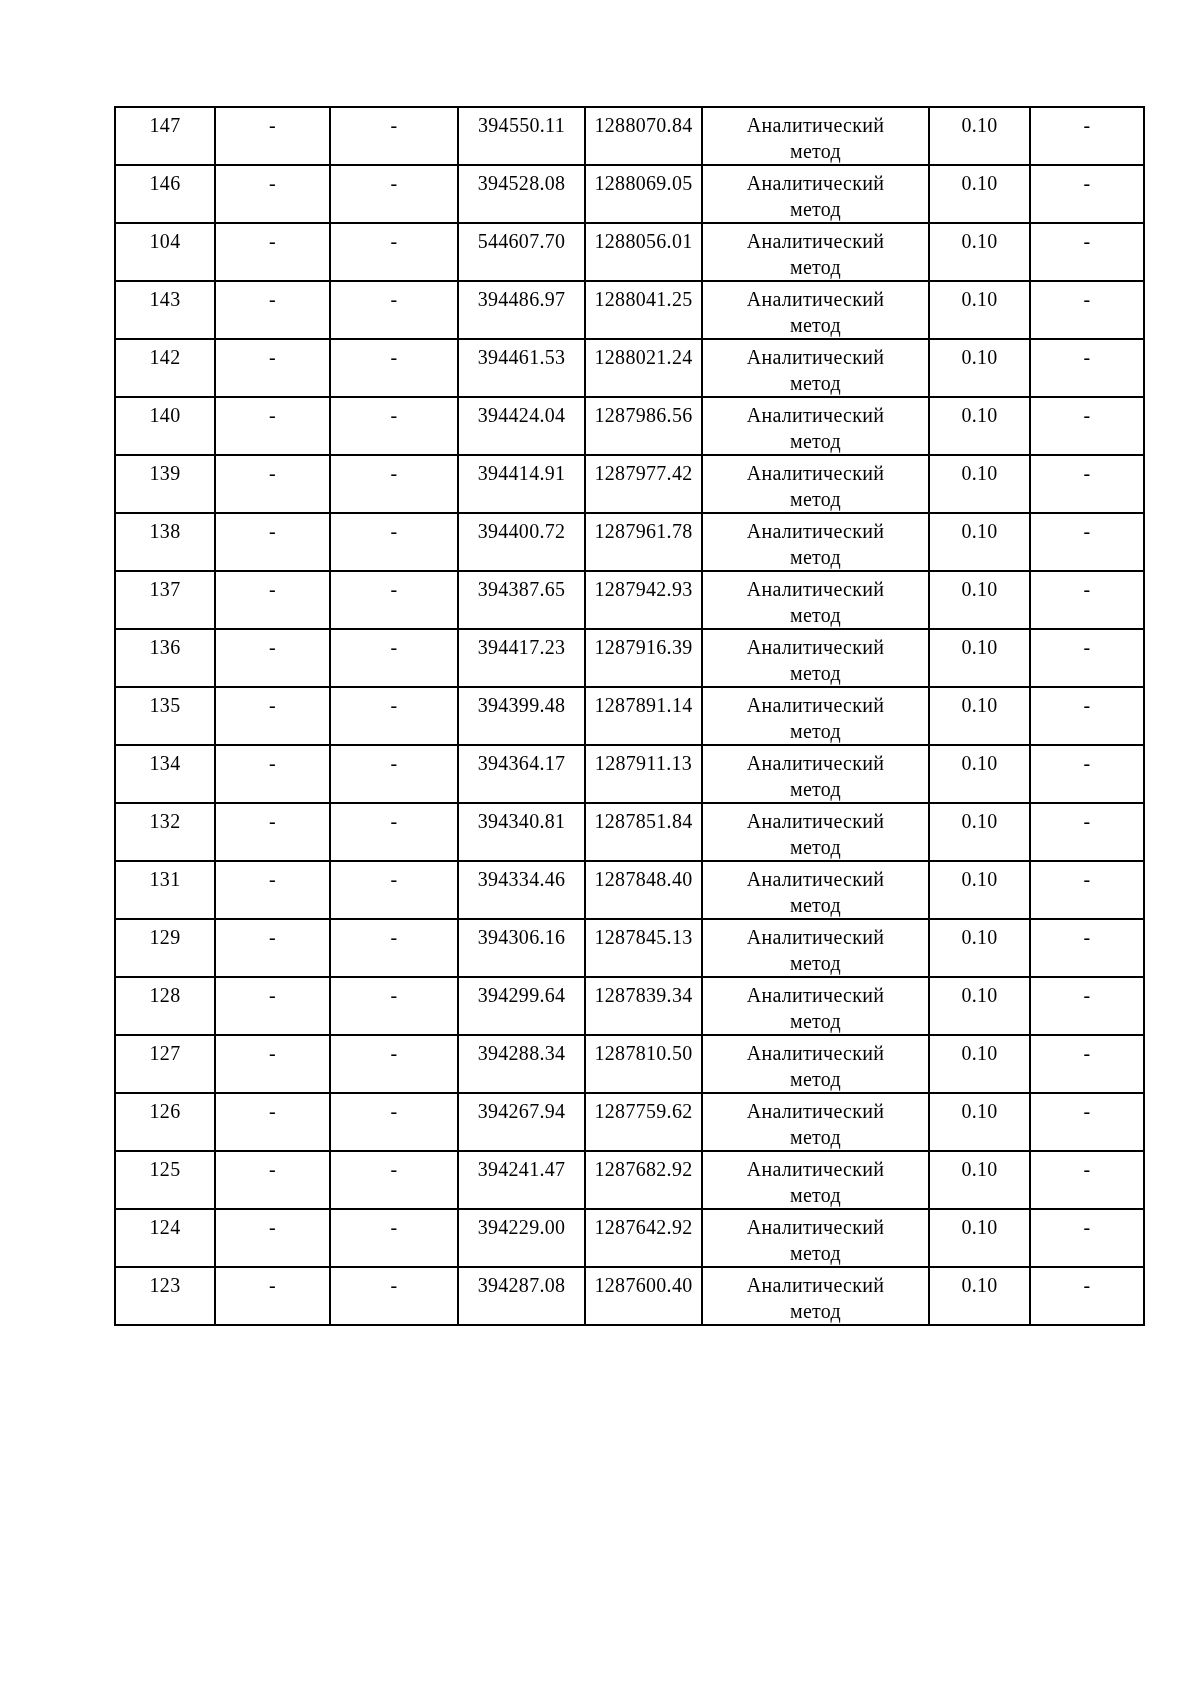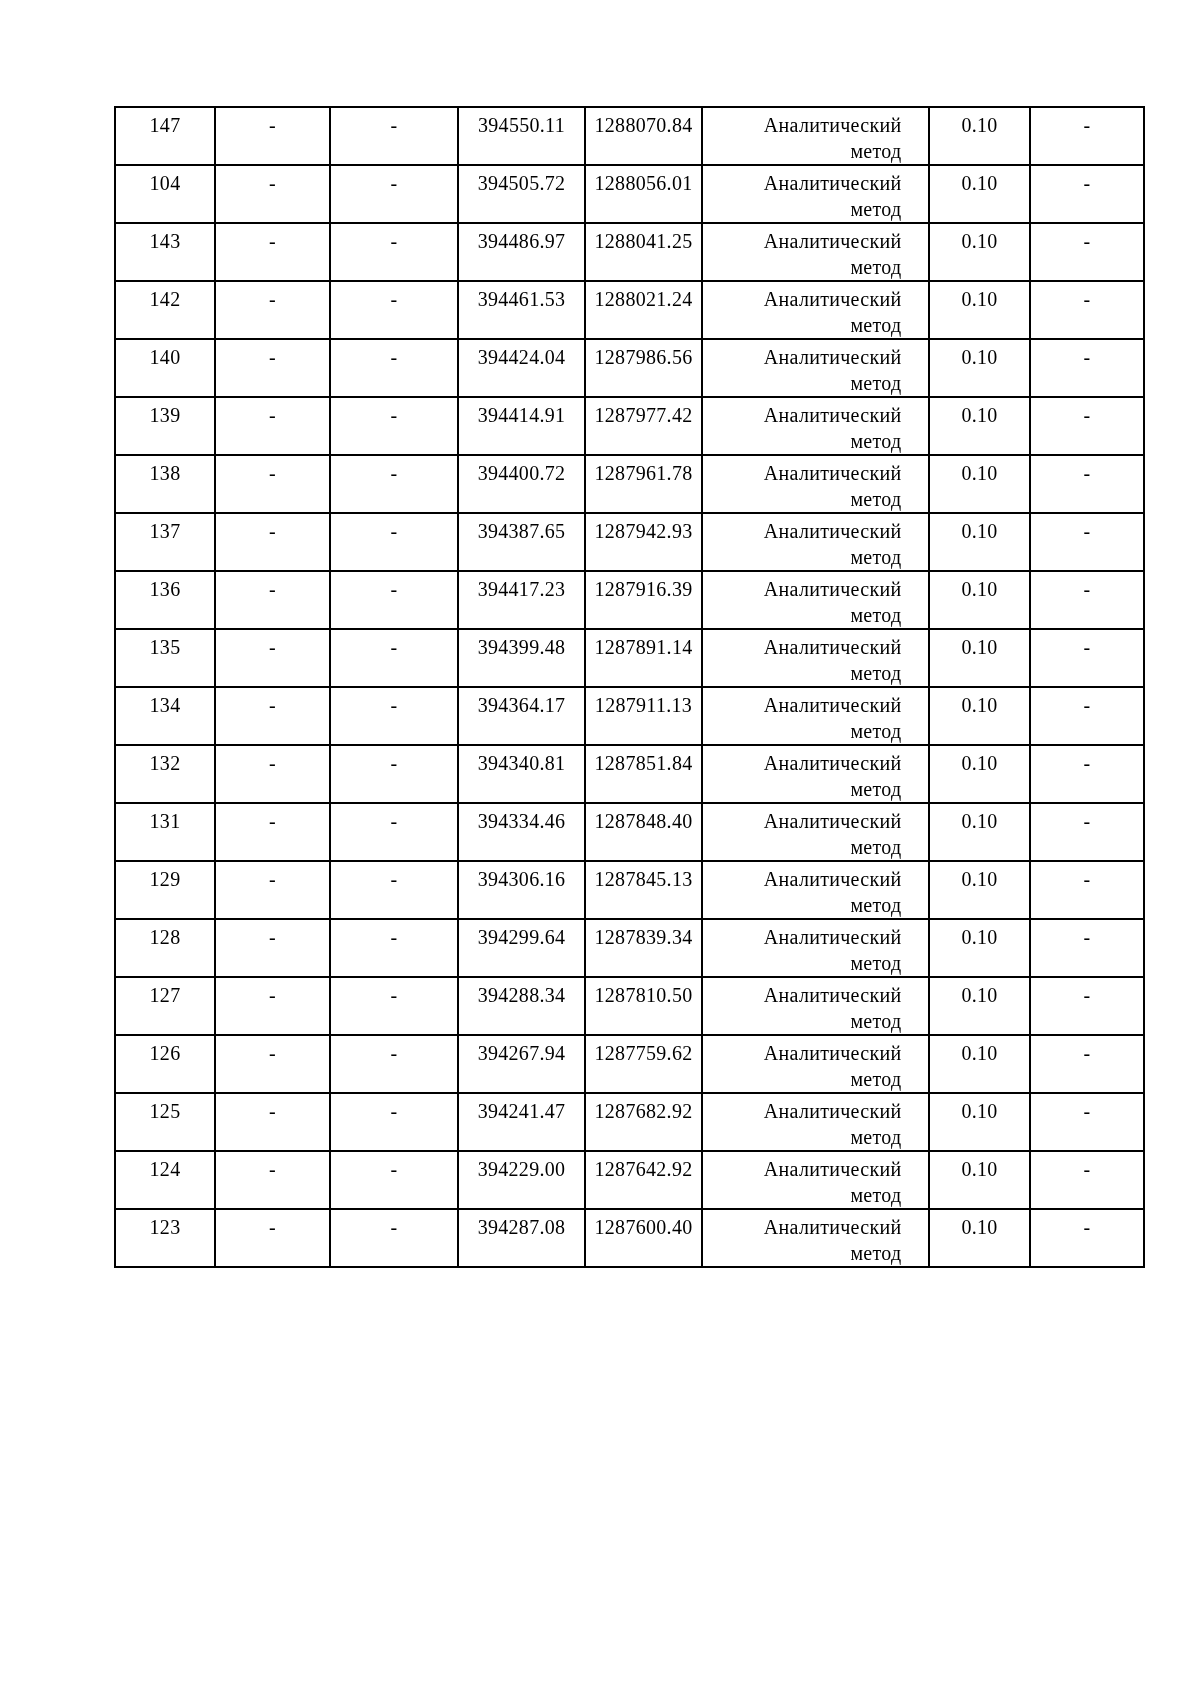--- a/index.html
+++ b/index.html
@@ -40,21 +40,20 @@
     overflow: hidden;
     white-space: nowrap;
   }
   table.coords td.method {
     white-space: normal;
   }
   .method-text {
     display: inline-block;
     max-width: 172px;
     white-space: normal;
-    text-align: right;
   }
   col.c1 { width: 100px; }
   col.c2 { width: 115px; }
   col.c3 { width: 128px; }
   col.c4 { width: 127px; }
   col.c5 { width: 117px; }
   col.c6 { width: 227px; }
   col.c7 { width: 101px; }
   col.c8 { width: 114px; }
 </style>
@@ -78,24 +77,34 @@
           <td>147</td>
           <td>-</td>
           <td>-</td>
           <td>394550.11</td>
           <td>1288070.84</td>
           <td class="method"><span class="method-text">Аналитический метод</span></td>
           <td>0.10</td>
           <td>-</td>
         </tr>
         <tr>
+          <td>146</td>
+          <td>-</td>
+          <td>-</td>
+          <td>394528.08</td>
+          <td>1288069.05</td>
+          <td class="method"><span class="method-text">Аналитический метод</span></td>
+          <td>0.10</td>
+          <td>-</td>
+        </tr>
+        <tr>
           <td>104</td>
           <td>-</td>
           <td>-</td>
-          <td>394505.72</td>
+          <td>544607.70</td>
           <td>1288056.01</td>
           <td class="method"><span class="method-text">Аналитический метод</span></td>
           <td>0.10</td>
           <td>-</td>
         </tr>
         <tr>
           <td>143</td>
           <td>-</td>
           <td>-</td>
           <td>394486.97</td>

